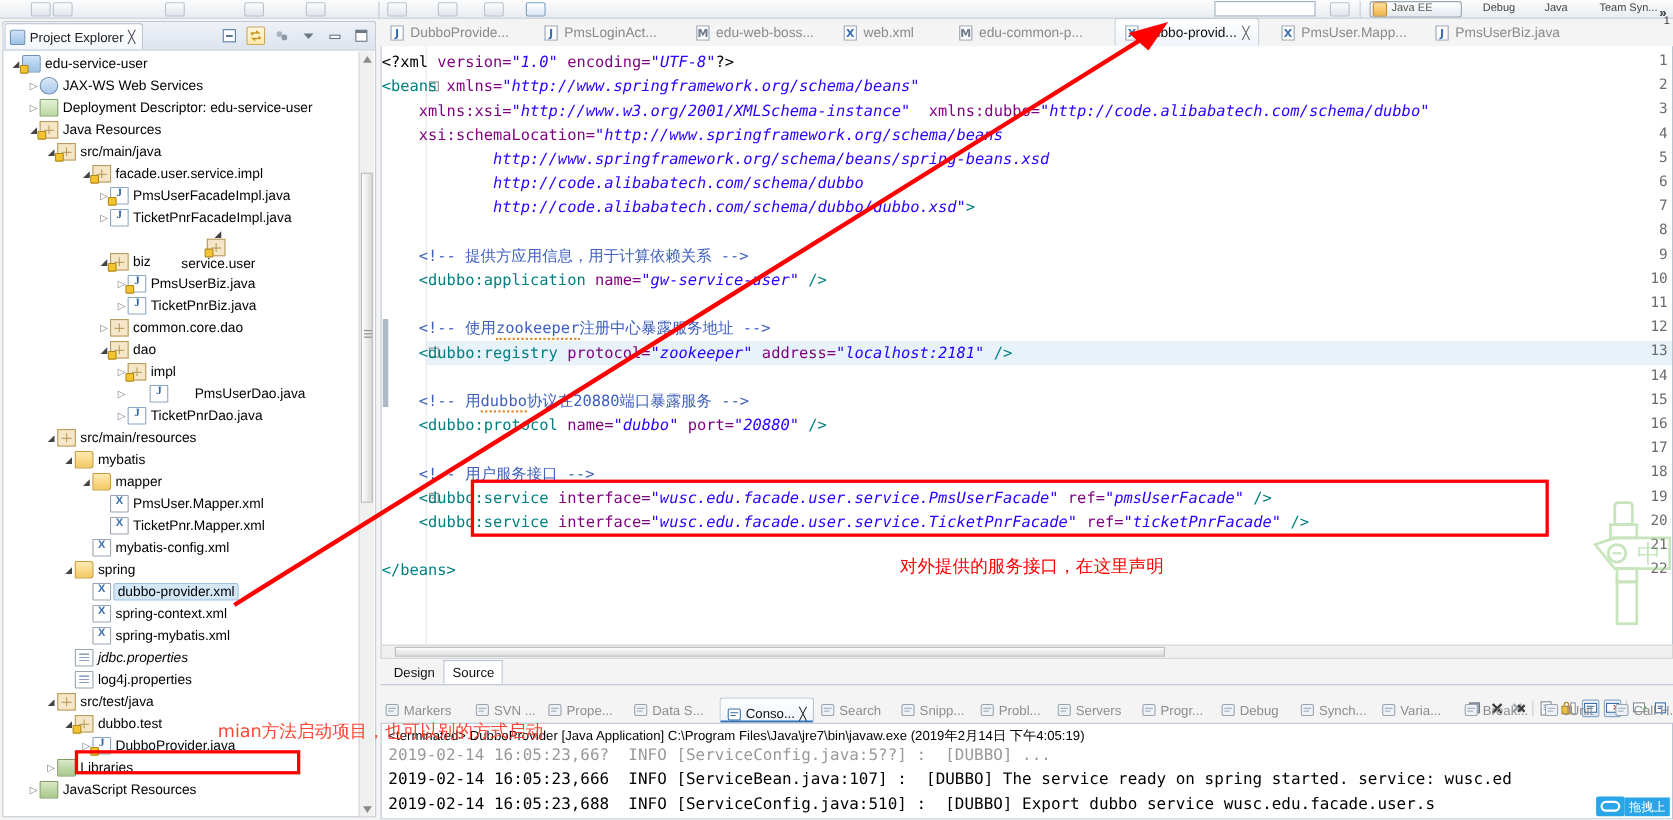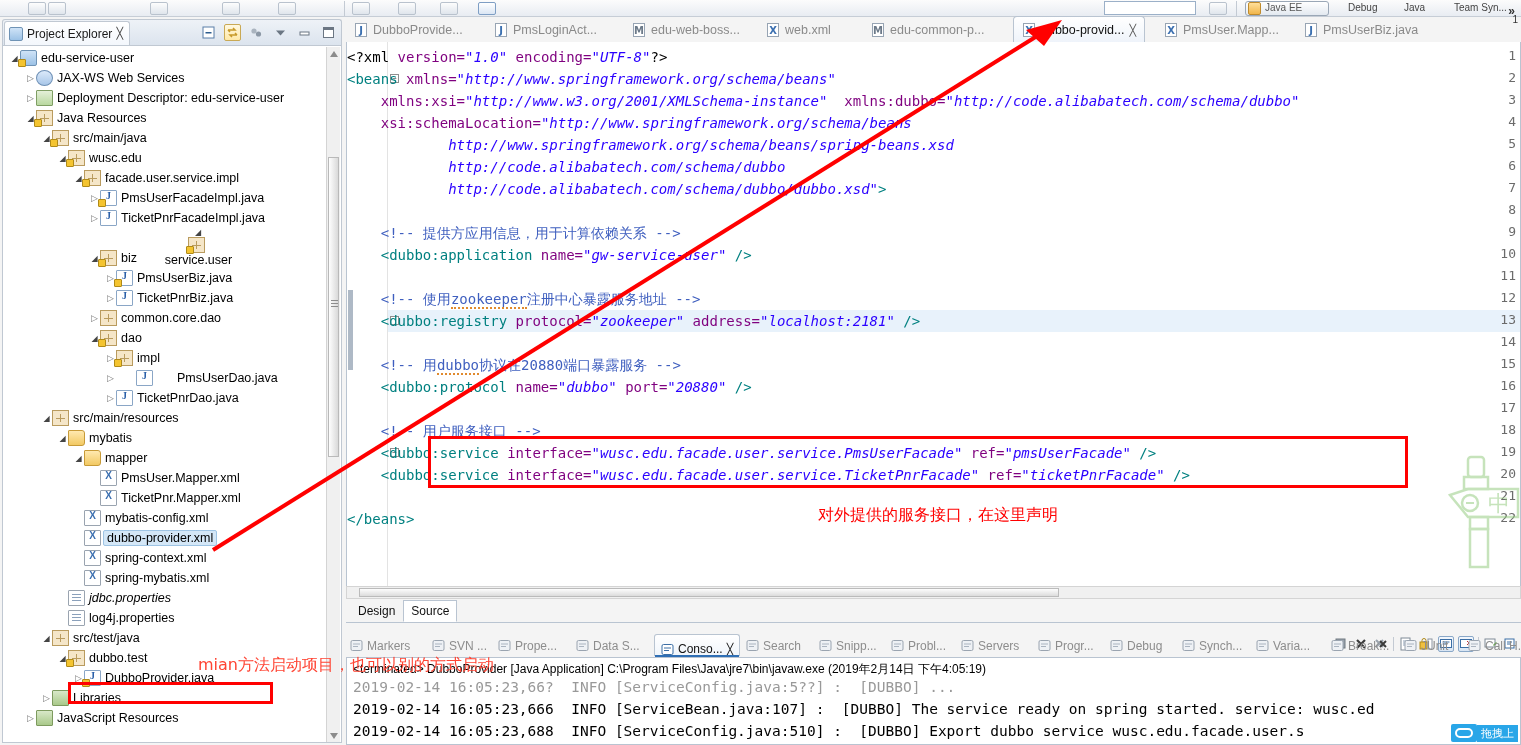--- a/index.html
+++ b/index.html
@@ -252,27 +252,20 @@
             </span>
             <span class="lbl">Java Resources</span>
           </div>
           <div class="row" style="padding-left: 38px;">
             <span class="arrow open"></span>
             <span class="ico i-pkgroot">
               <span class="warn"></span>
             </span>
             <span class="lbl">src/main/java</span>
           </div>
-          <div class="row" style="padding-left: 54px;">
-            <span class="arrow open"></span>
-            <span class="ico i-pkg">
-              <span class="warn"></span>
-            </span>
-            <span class="lbl">wusc.edu</span>
-          </div>
           <div class="row" style="padding-left: 70px;">
             <span class="arrow open"></span>
             <span class="ico i-pkg">
               <span class="warn"></span>
             </span>
             <span class="lbl">facade.user.service.impl</span>
           </div>
           <div class="row" style="padding-left: 86px;">
             <span class="arrow closed"></span>
             <span class="ico i-java">
@@ -362,20 +355,25 @@
           </div>
           <div class="row" style="padding-left: 86px;">
             <span class="arrow none"></span>
             <span class="ico i-xml"></span>
             <span class="lbl">TicketPnr.Mapper.xml</span>
           </div>
           <div class="row" style="padding-left: 70px;">
             <span class="arrow none"></span>
             <span class="ico i-xml"></span>
             <span class="lbl">mybatis-config.xml</span>
+          </div>
+          <div class="row" style="padding-left: 54px;">
+            <span class="arrow open"></span>
+            <span class="ico i-folder"></span>
+            <span class="lbl">spring</span>
           </div>
           <div class="row selected" style="padding-left: 70px;">
             <span class="arrow none"></span>
             <span class="ico i-xml"></span>
             <span class="lbl">dubbo-provider.xml</span>
           </div>
           <div class="row" style="padding-left: 70px;">
             <span class="arrow none"></span>
             <span class="ico i-xml"></span>
             <span class="lbl">spring-context.xml</span>

